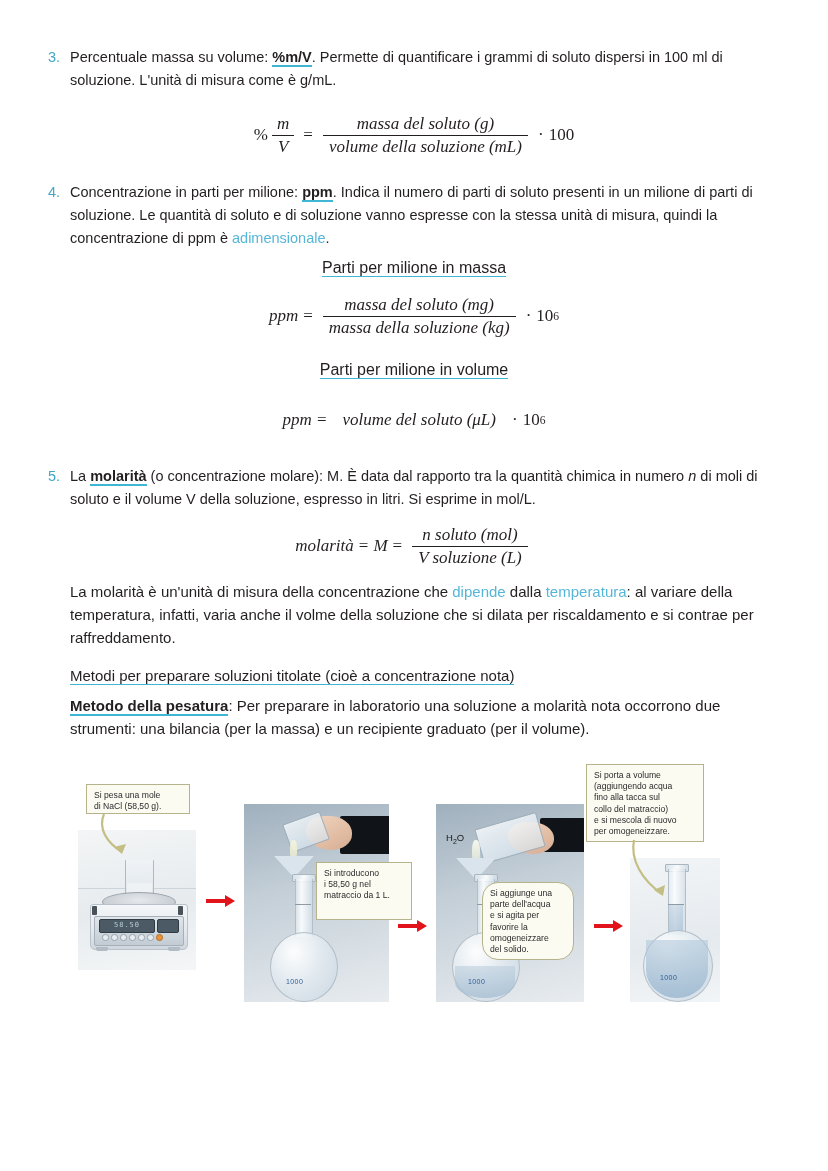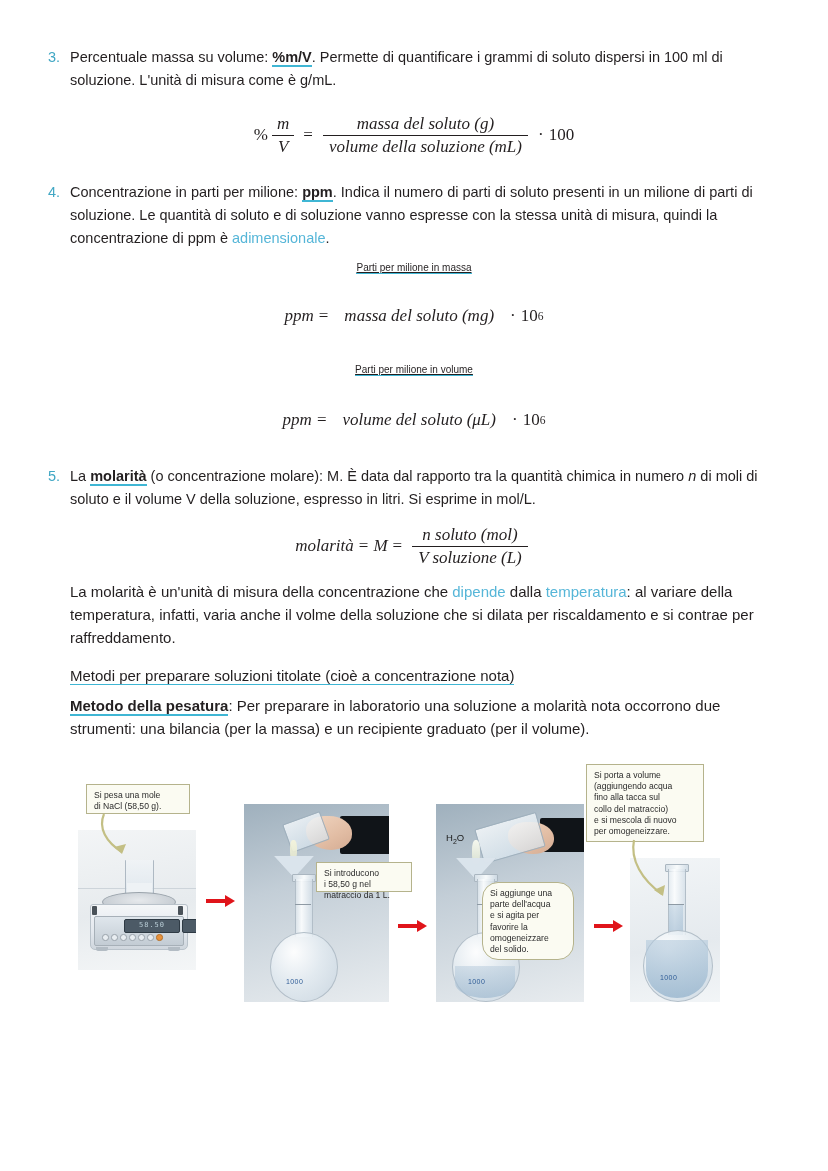--- a/index.html
+++ b/index.html
@@ -97,26 +97,25 @@
     font-style: italic;
   }
   .frac.tight { margin: 0 3px; }
   .op { margin: 0 5px; }
   .sup { font-size: 0.68em; vertical-align: super; font-style: normal; }
   .upr { font-style: normal; }
 
   
   .mini-head {
     position: absolute;
-    font-size: 10px;
+    font-size: 16px;
     line-height: 23px;
     text-align: center;
     width: 100%;
     left: 0;
-    text-decoration: underline;
   }
   .mini-head span {
     border-bottom: 1.6px solid #3fb6d4;
   }
 
   
   .figure {
     position: absolute;
     left: 78px;
     top: 762px;
@@ -180,21 +179,20 @@
     position: absolute;
     background: radial-gradient(ellipse at 50% 40%, #e6e9ec 0%, #c8ced4 70%, #aeb6bd 100%);
     border-radius: 50%;
     border: 1px solid #9aa3ab;
   }
   .scale-screen {
     position: absolute;
     background: #4c5a66;
     border: 1px solid #2e3a44;
     border-radius: 2px;
-    margin-left: 25px;
   }
   .scale-screen .digits {
     color: #b9cdd6;
     font-family: "DejaVu Sans Mono", monospace;
     font-size: 7px;
     letter-spacing: 1px;
     text-align: center;
     line-height: 10px;
   }
   .scale-panel {
@@ -333,20 +331,21 @@
 
   <div class="mini-head" style="top:256px;">
     <span>Parti per milione in massa</span>
   </div>
 
   <div class="math" style="left:0; top:292px; width:828px; height:48px;">
     <span class="mi">ppm</span>
     <span class="op upr">=</span>
     <span class="frac">
       <span class="num">massa del soluto (mg)</span>
+      <span class="den">massa della soluzione (kg)</span>
     </span>
     <span class="op upr">·</span>
     <span class="upr">10</span>
       <span class="sup">6</span>
   </div>
 
   <div class="mini-head" style="top:358px;">
     <span>Parti per milione in volume</span>
   </div>
 
@@ -461,21 +460,21 @@
 
       <div class="flask" style="left:20px; top:70px; width:80px; height:128px;">
         <div class="lip" style="left:28px; top:0px; width:22px; height:6px;"></div>
         <div class="neck" style="left:31px; top:5px; width:16px; height:58px;"></div>
         <div class="tick" style="left:31px; top:30px; width:16px;"></div>
         <div class="bulb" style="left:6px; top:58px; width:66px; height:68px;"></div>
         <div class="label1000" style="left:22px; top:104px;">1000</div>
       </div>
     </div>
 
-    <div class="callout" style="left:238px; top:100px; width:96px; height:30px;">
+    <div class="callout" style="left:238px; top:100px; width:96px; height:58px;">
       <div>Si introducono</div>
       <div>i 58,50 g nel</div>
       <div>matraccio da 1 L.</div>
     </div>
 
     <div class="arrow" style="left:320px; top:158px; width:30px; height:12px;">
       <div class="shaft"></div>
       <div class="head"></div>
     </div>
 

